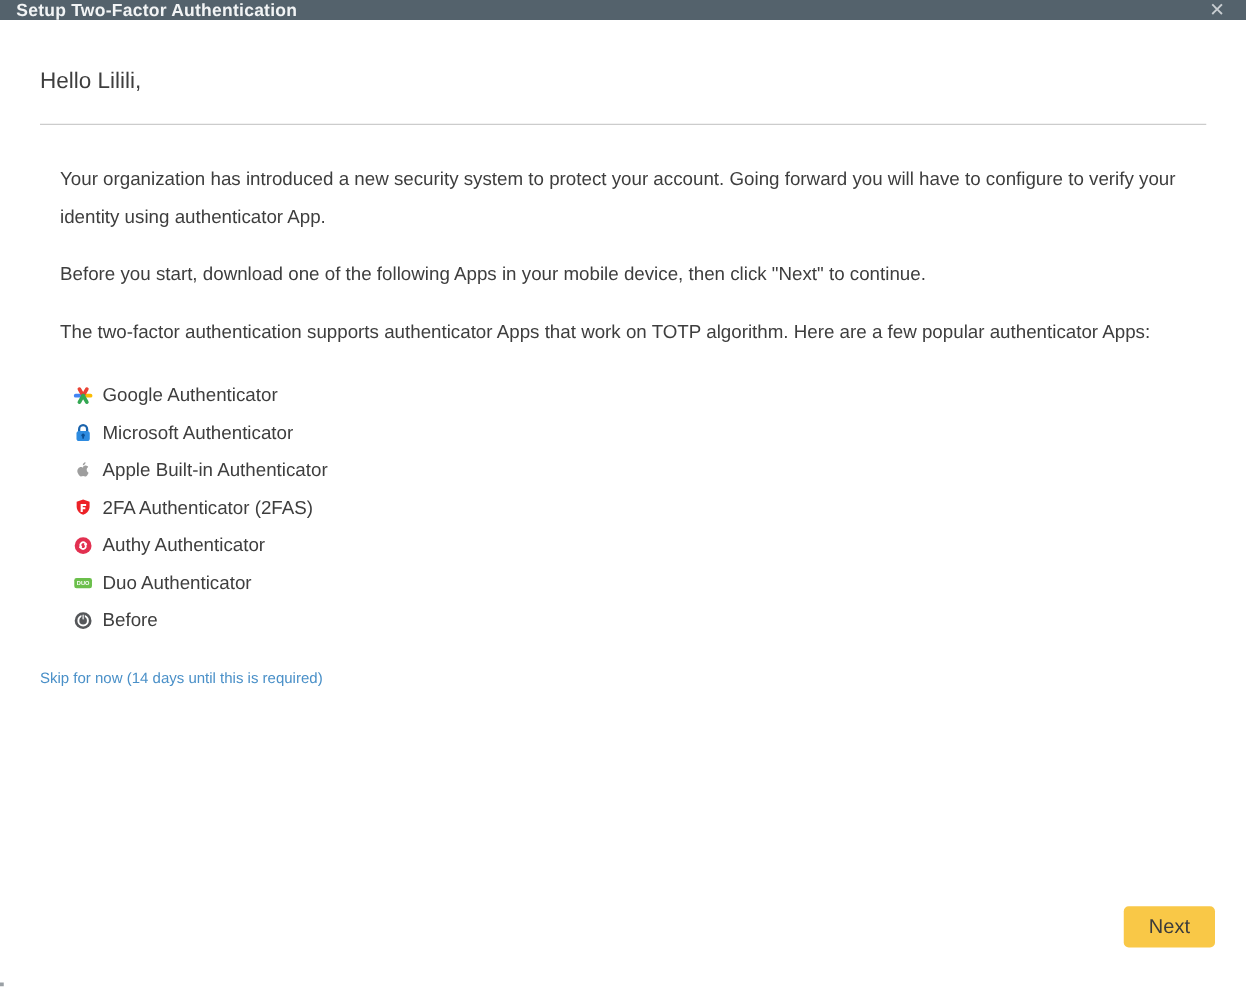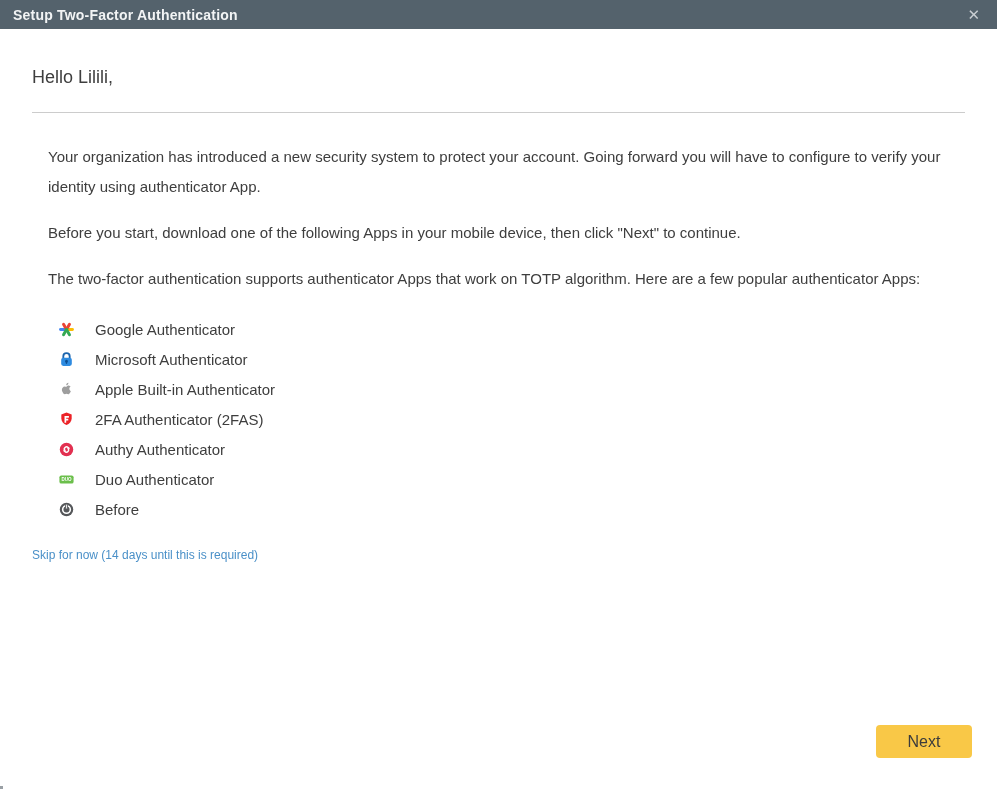--- a/index.html
+++ b/index.html
@@ -8,21 +8,21 @@
     background: #ffffff;
     font-family: "Liberation Sans", sans-serif;
     overflow: hidden;
   }
   .dialog {
     position: relative;
     width: 997px; height: 790px;
     background: #ffffff;
   }
   .titlebar {
-    height: 29px;
+    height: 16px;
     background: #54626c;
     display: flex;
     align-items: center;
     padding: 0 13px;
   }
   .titlebar-title {
     color: #f2f4f5;
     font-size: 14px;
     font-weight: 600;
     letter-spacing: 0.2px;
@@ -56,21 +56,21 @@
   .paragraphs p { margin: 16px; }
   .app-list {
     margin-top: 20px;
     padding-left: 25px;
     list-style: none;
   }
   .app-item {
     height: 30px;
     display: flex;
     align-items: center;
-    gap: 20px;
+    gap: 7px;
     font-size: 15px;
   }
   .app-icon {
     width: 18px; height: 18px;
     display: inline-flex;
     align-items: center;
     justify-content: center;
     flex: 0 0 18px;
   }
   .app-icon svg { width: 17px; height: 17px; display: block; }
@@ -80,21 +80,21 @@
     font-size: 12px;
     line-height: 30px;
     color: #4a90c8;
     text-decoration: none;
     cursor: pointer;
   }
   .next-btn {
     position: absolute;
     right: 25px;
     bottom: 32px;
-    width: 96px;
+    width: 73px;
     height: 33px;
     background: #f9c847;
     border: none;
     border-radius: 4px;
     font-family: "Liberation Sans", sans-serif;
     font-size: 16px;
     color: #3c3c3c;
     cursor: pointer;
     display: flex;
     align-items: center;

